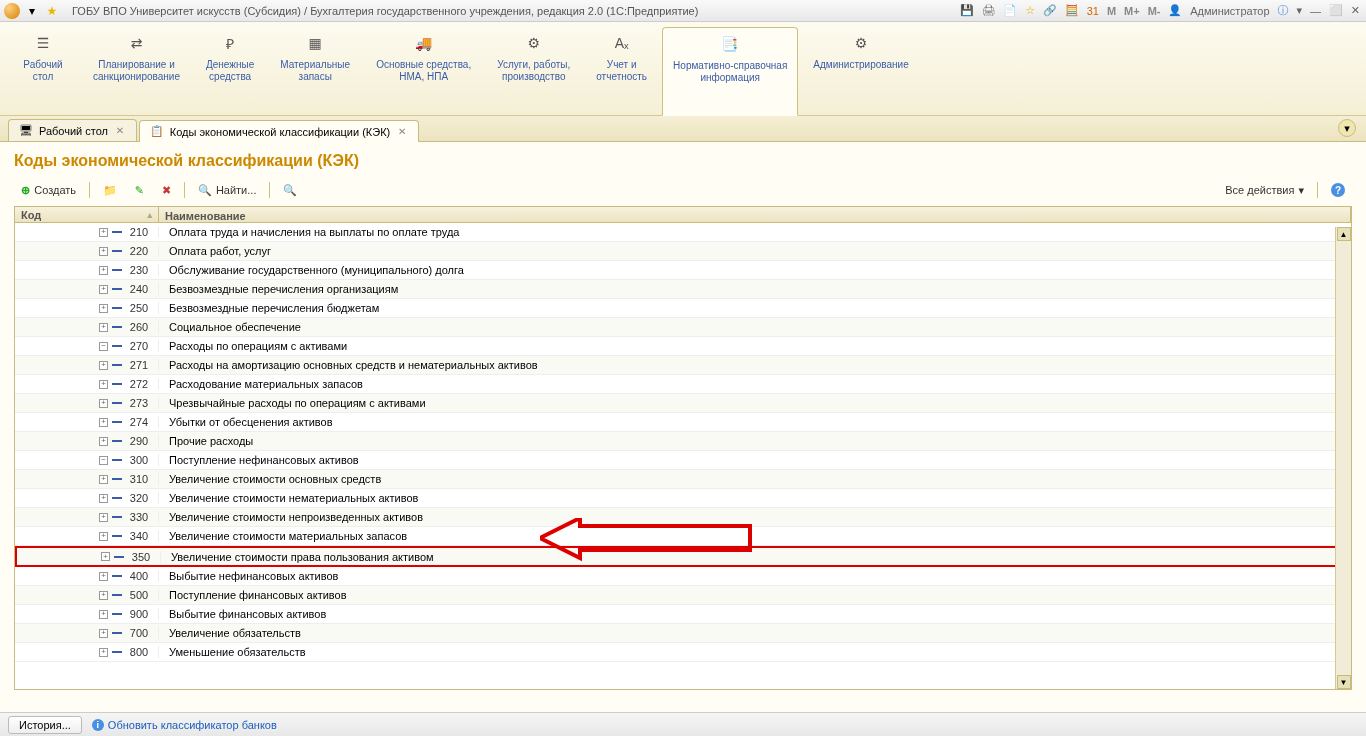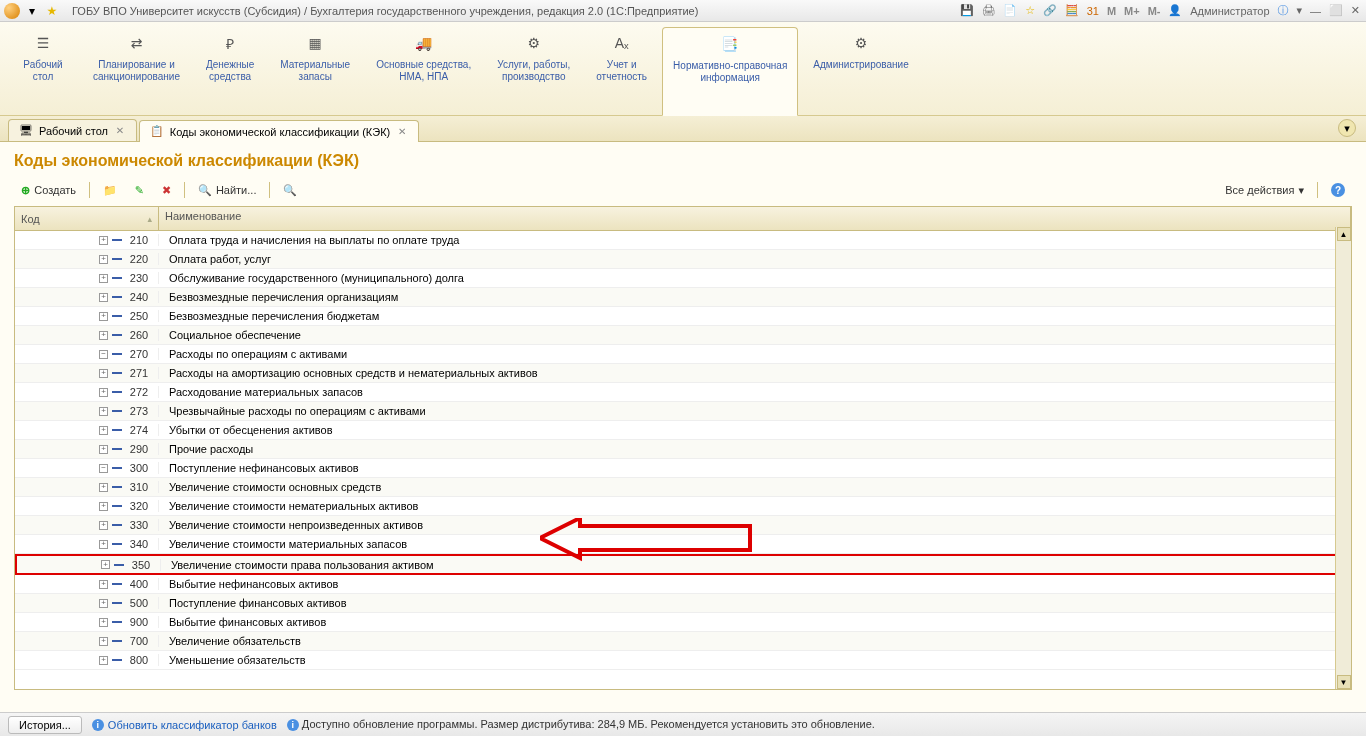--- a/index.html
+++ b/index.html
@@ -28,21 +28,21 @@
 .content { background: #fffdf4; padding: 10px 14px 0 14px; height: calc(100% - 22px - 94px - 26px - 24px); overflow: hidden; position: relative; }
 .page-title { font-size: 16px; font-weight: bold; color: #cc8800; margin-bottom: 10px; }
 
 .toolbar { display: flex; align-items: center; gap: 4px; margin-bottom: 6px; }
 .tb-button { display: flex; align-items: center; gap: 4px; padding: 2px 6px; border: 1px solid transparent; border-radius: 3px; cursor: pointer; font-size: 11px; color: #333; }
 .tb-sep { width: 1px; height: 16px; background: #d0c080; margin: 0 2px; }
 .tb-spacer { flex: 1; }
 .all-actions { color: #333; }
 
 .grid { border: 1px solid #c8bb80; background: #fff; height: calc(100% - 76px); position: relative; }
-.grid-header { display: flex; background: linear-gradient(#f7f2df,#ece3bf); border-bottom: 1px solid #c8bb80; height: 24px; }
+.grid-header { display: flex; background: linear-gradient(#f7f2df,#ece3bf); border-bottom: 1px solid #c8bb80; height: 16px; font-weight: bold; }
 .gh-cell { padding: 3px 6px; border-right: 1px solid #c8bb80; font-size: 11px; color: #555; }
 .gh-code { width: 144px; display: flex; align-items: center; }
 .gh-name { flex: 1; }
 .gh-sort { margin-left: auto; font-size: 9px; color: #aa8; }
 
 .grid-body { overflow-y: auto; height: calc(100% - 20px); }
 .row { display: flex; border-bottom: 1px solid #eee; height: 19px; align-items: center; font-size: 11px; }
 .row:nth-child(even) { background: #fafaf5; }
 .cell-code { width: 144px; display: flex; align-items: center; justify-content: flex-end; padding-right: 6px; border-right: 1px solid #eee; gap: 4px; }
 .cell-name { flex: 1; padding-left: 10px; }
@@ -390,17 +390,13 @@
     <path d="M 210 8 L 40 8 L 40 0 L 0 20 L 40 40 L 40 32 L 210 32 Z" fill="none" stroke="#d00" stroke-width="4"></path>
   </svg>
 </div>
 
 <div class="statusbar">
   <div class="history-btn">История...</div>
   <span class="status-link">
     <span class="status-info-icon">i</span>
     <span>Обновить классификатор банков</span>
   </span>
-  <span class="status-text">
-    <span class="status-info-icon">i</span>
-    <span>Доступно обновление программы. Размер дистрибутива: 284,9 МБ. Рекомендуется установить это обновление.</span>
-  </span>
 </div>
 
 </body></html>

